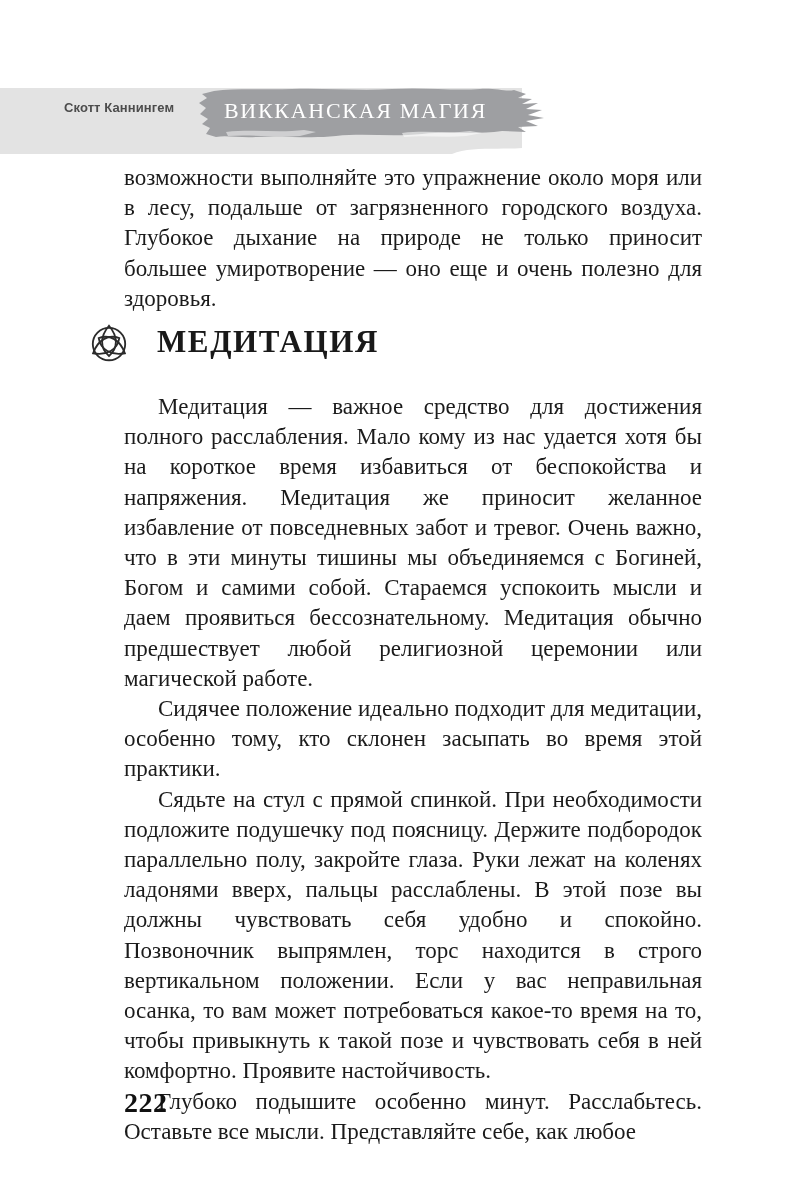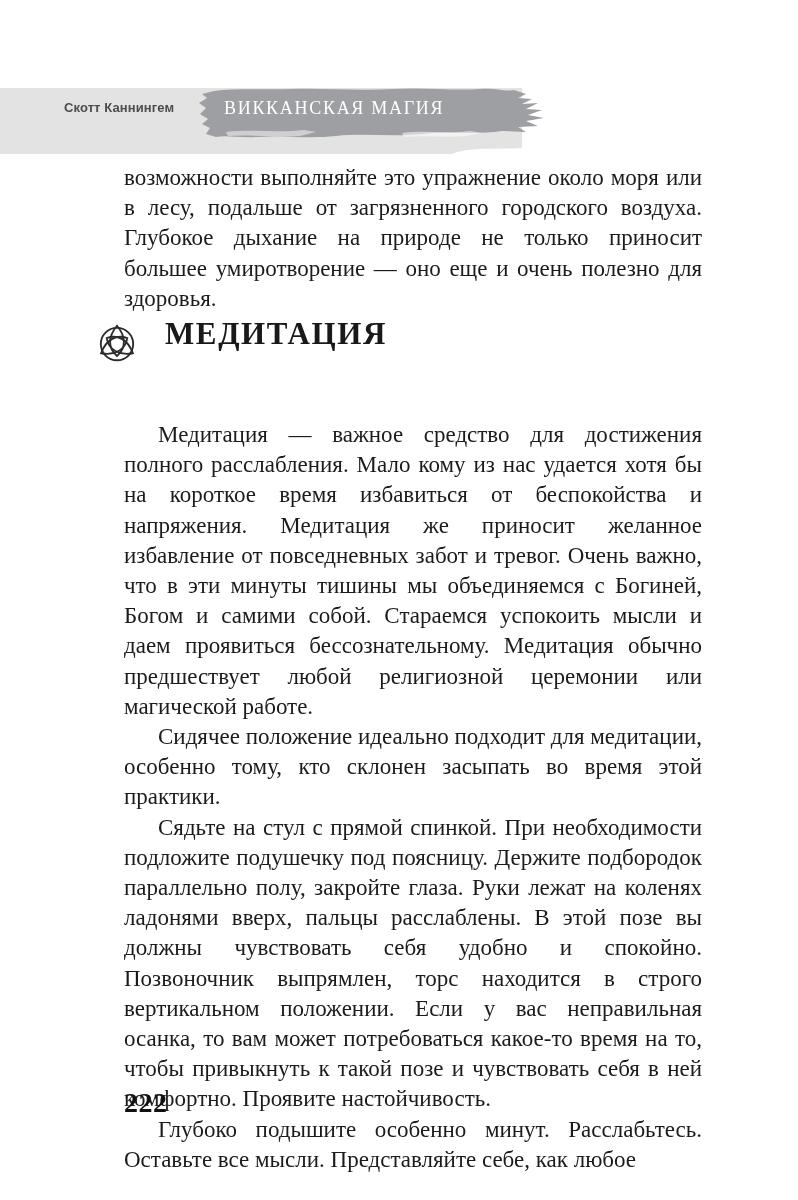--- a/index.html
+++ b/index.html
@@ -57,21 +57,21 @@
     height: 56px;
   }
   .banner svg { display: block; }
   .banner-label {
     position: absolute;
     left: 28px;
     top: 12px;
     width: 300px;
     color: #ffffff;
     font-family: "Liberation Serif", serif;
-    font-size: 18px;
+    font-size: 22px;
     letter-spacing: 1.7px;
     font-weight: 400;
     white-space: nowrap;
   }
 
   .author-name {
     position: absolute;
     left: 64px;
     top: 100px;
     font-family: "Liberation Sans", sans-serif;
@@ -92,44 +92,45 @@
     text-indent: 0;
     hyphens: manual;
   }
   p.body-par.indent {
     text-indent: 34px;
   }
 
   
   .section-head {
     position: absolute;
-    left: 90px;
+    left: 82px;
     top: 316px;
     display: flex;
+    align-items: center;
     gap: 21px;
   }
   .triquetra {
     width: 54px;
     height: 54px;
     flex: 0 0 54px;
     display: block;
   }
   .section-title {
     font-family: "Liberation Serif", serif;
     font-size: 31px;
     font-weight: bold;
     letter-spacing: 1.6px;
     color: #191919;
     white-space: nowrap;
     padding-bottom: 2px;
   }
 
   
   .block-top    { position: absolute; left: 124px; top: 163px;  width: 578px; }
-  .block-main   { position: absolute; left: 124px; top: 392px;  width: 578px; margin-top: 28px; }
+  .block-main   { position: absolute; left: 124px; top: 392px;  width: 578px; }
 
   
   .folio {
     position: absolute;
     left: 124px;
     top: 1087px;
     font-family: "Liberation Serif", serif;
     font-size: 28px;
     font-weight: bold;
     color: #111111;

